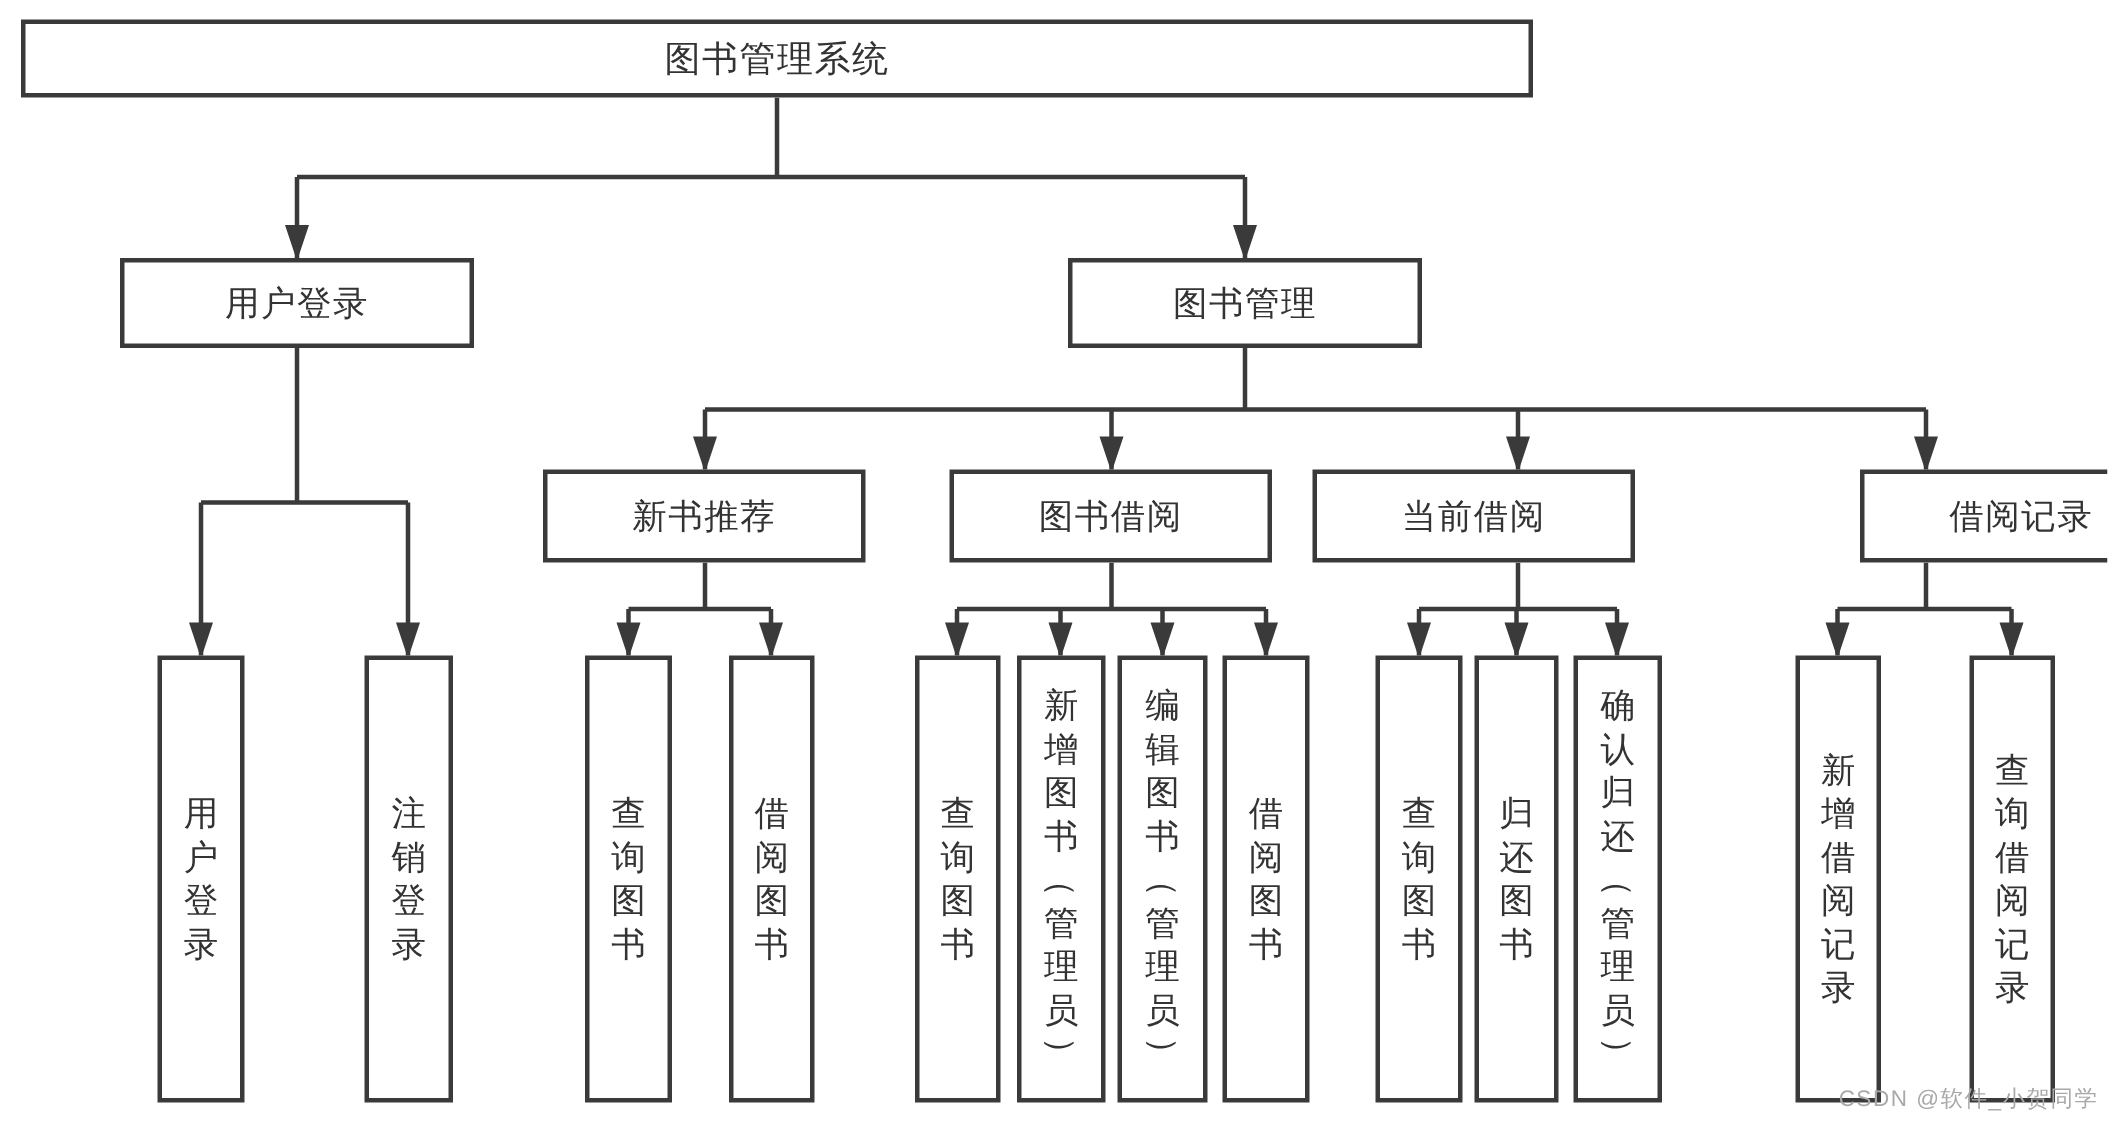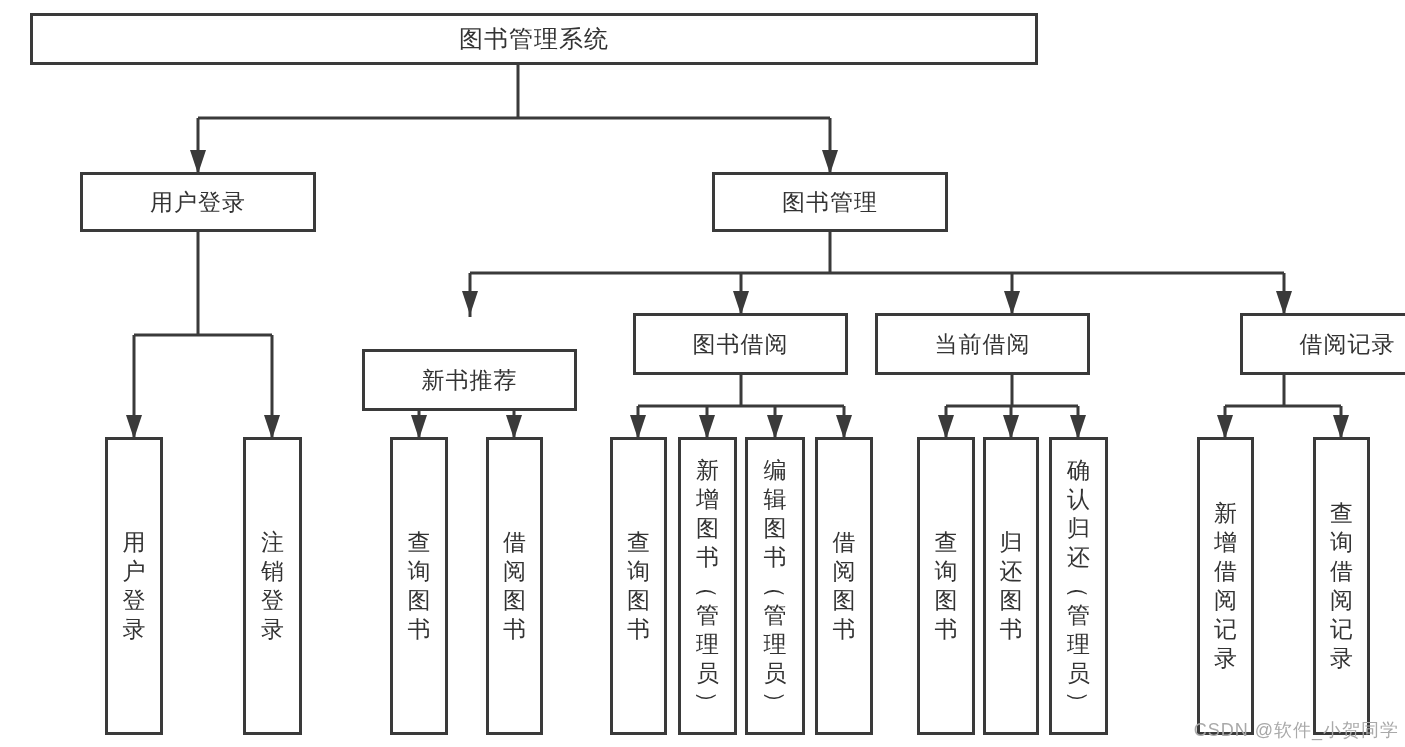--- a/index.html
+++ b/index.html
@@ -17,33 +17,33 @@
   #connectors{position:absolute;left:0;top:0;width:1405px;height:747px;}
   #connectors path{stroke:var(--line);stroke-width:3;fill:none;}
   #connectors polygon{fill:var(--line);stroke:none;}
   .node{
     position:absolute;box-sizing:border-box;background:var(--bg);
     border:3px solid var(--line);color:var(--text);
     display:flex;align-items:center;justify-content:center;
     text-align:center;
   }
   .hnode{font-size:23px;letter-spacing:1px;}
-  .root-node{left:14px;top:13px;width:1008px;height:52px;font-size:24px;margin-left:16px;}
+  .root-node{left:14px;top:13px;width:1008px;height:52px;font-size:24px;}
   .l2{top:172px;width:236px;height:60px;}
   .l3{top:313px;width:215px;height:62px;}
   .leaf{top:437px;height:298px;border-width:3px;}
   .vtext{
     display:flex;flex-direction:column;align-items:center;justify-content:center;
     font-size:23px;color:var(--text);width:100%;height:100%;
   }
   .vtext span{display:block;line-height:29px;height:29px;}
   .vtext span.rot{transform:rotate(90deg);}
   #watermark{
     position:absolute;right:6px;bottom:5px;
-    font-size:18px;color:var(--watermark);letter-spacing:1px;
+    font-size:15px;color:var(--watermark);letter-spacing:1px;
     white-space:nowrap;
   }
 </style>
 </head>
 <body>
 
 <div id="canvas">
 
   <svg id="connectors" viewBox="0 0 1405 747" xmlns="http://www.w3.org/2000/svg">
     <path d="M518,65 L518,118 M198,118 L830,118
@@ -81,21 +81,21 @@
     <span>图书管理系统</span>
   </div>
 
   <div class="node hnode l2" style="left:80px;">
     <span>用户登录</span>
   </div>
   <div class="node hnode l2" style="left:712px;">
     <span>图书管理</span>
   </div>
 
-  <div class="node hnode l3" style="left:362px;margin-top:36px;">
+  <div class="node hnode l3" style="left:362px;">
     <span>新书推荐</span>
   </div>
   <div class="node hnode l3" style="left:633px;text-align:right;">
     <span>图书借阅</span>
   </div>
   <div class="node hnode l3" style="left:875px;">
     <span>当前借阅</span>
   </div>
   <div class="node hnode l3" style="left:1240px;text-align:center;">
     <span>借阅记录</span>

